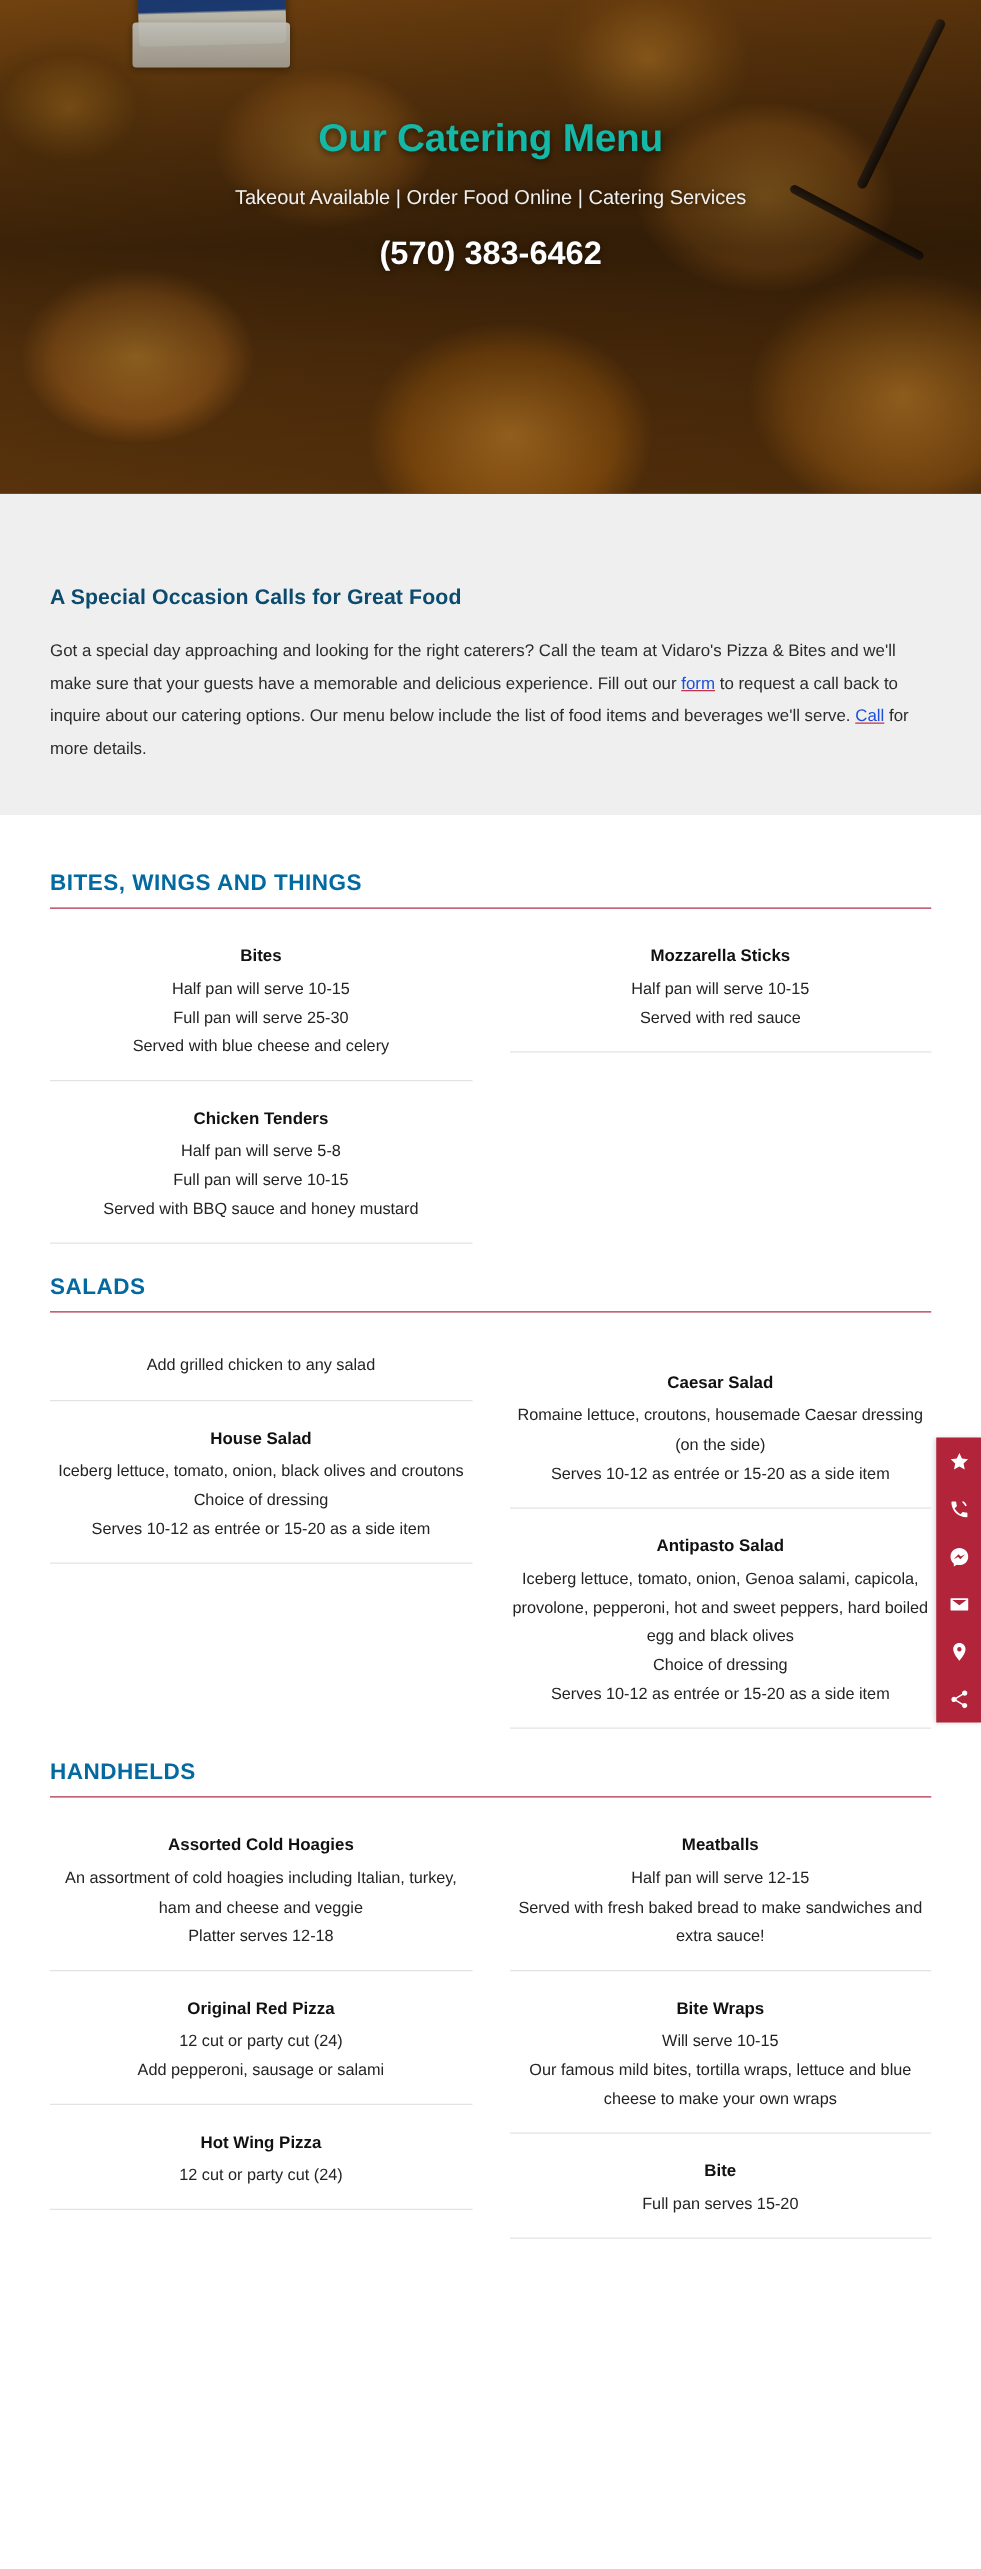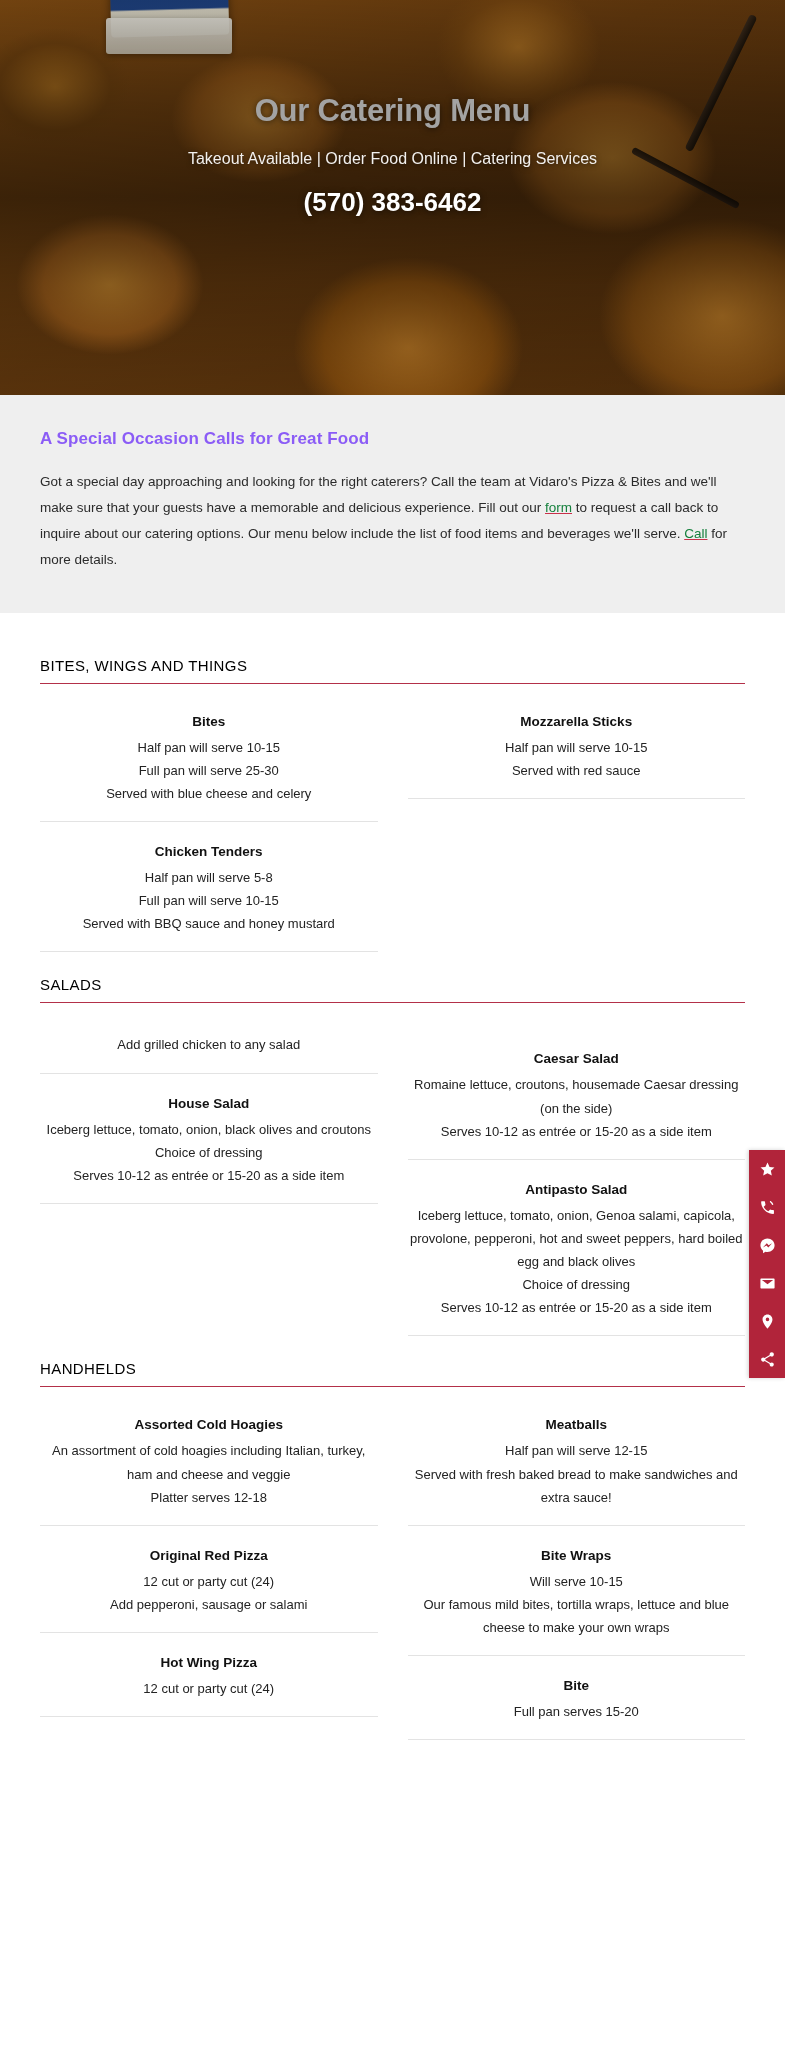--- a/index.html
+++ b/index.html
@@ -75,21 +75,21 @@
     position: absolute; inset: 0;
     background: linear-gradient(180deg, rgba(0,0,0,.18) 0%, rgba(0,0,0,.40) 28%, rgba(0,0,0,.52) 50%, rgba(0,0,0,.34) 72%, rgba(0,0,0,.20) 100%);
   }
   .hero-inner {
     position: relative;
     z-index: 3;
     text-align: center;
     padding-top: 93px;
   }
   .hero-title {
-    color: #a3a3a3;
+    color: #14b8a6;
     font-size: 31px;
     font-weight: 700;
     letter-spacing: -.2px;
     text-shadow: 0 1px 6px rgba(0,0,0,.55);
   }
   .hero-sub {
     color: #f2f0ee;
     font-size: 16px;
     font-weight: 400;
     margin-top: 21px;
@@ -110,47 +110,48 @@
     text-shadow: 0 1px 5px rgba(0,0,0,.6);
   }
   .hero-hours .closed { color: #ef1d1d; }
 
   
   .intro {
     background: #efefef;
     padding: 34px 40px 40px 40px;
   }
   .intro h2 {
-    color: #8b5cf6;
+    color: #0c4a6e;
     font-size: 17px;
     font-weight: 700;
     letter-spacing: .1px;
+    margin-top: 39px;
   }
   .intro p {
     margin-top: 20px;
     font-size: 13.5px;
     line-height: 1.92;
     color: #2b2b2b;
     max-width: 700px;
   }
   .intro a {
-    color: #15803d;
+    color: #1d4ed8;
     text-decoration: underline;
     text-decoration-color: #c8314a;
   }
 
   
   .menu {
     padding: 44px 40px 0 40px;
   }
   .section { margin-bottom: 24px; }
   .section-head {
-    color: #000000;
-    font-size: 15px;
-    font-weight: 400;
+    color: #0369a1;
+    font-size: 18px;
+    font-weight: 700;
     letter-spacing: .4px;
     padding-bottom: 9px;
     border-bottom: 1.5px solid #b33049;
   }
   .cols {
     display: flex;
     gap: 30px;
     margin-top: 30px;
   }
   .col { flex: 1; min-width: 0; }

